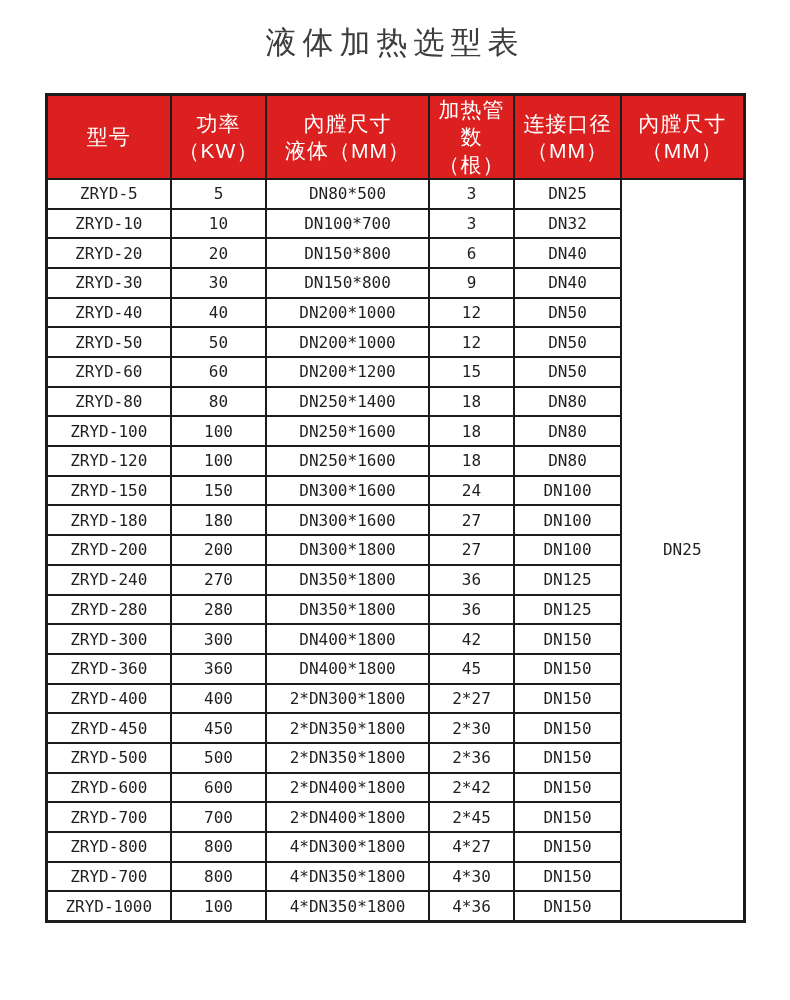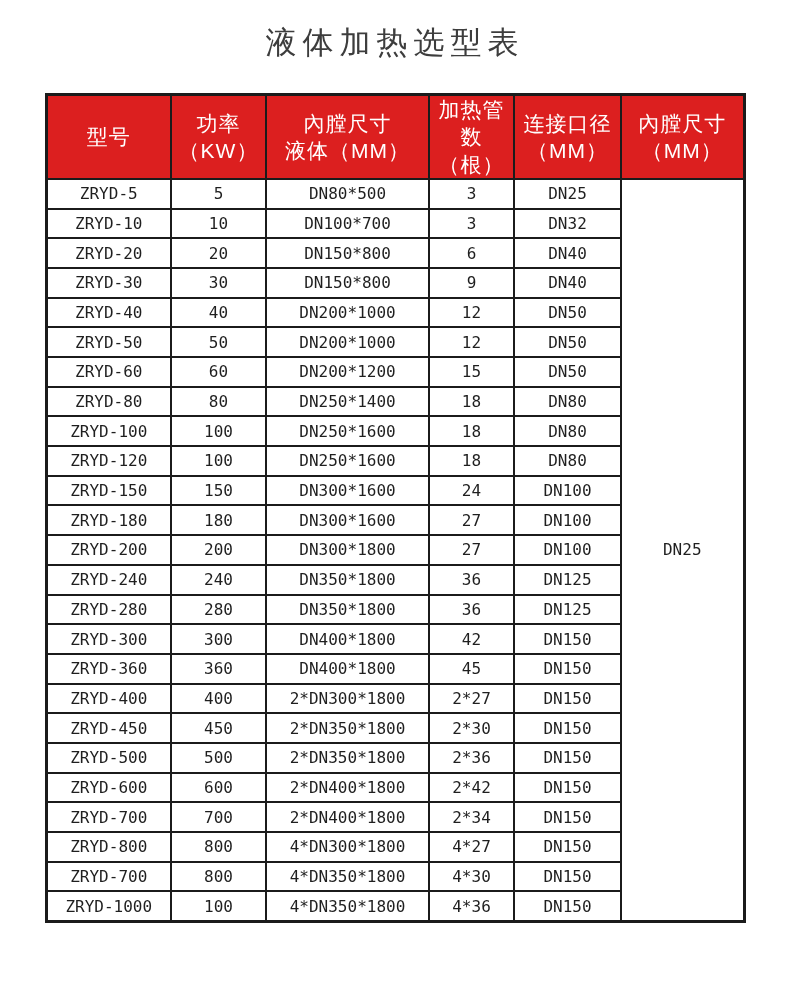--- a/index.html
+++ b/index.html
@@ -206,21 +206,21 @@
         </tr>
         <tr>
           <td>ZRYD-200</td>
           <td>200</td>
           <td>DN300*1800</td>
           <td>27</td>
           <td>DN100</td>
         </tr>
         <tr>
           <td>ZRYD-240</td>
-          <td>240</td>
+          <td>270</td>
           <td>DN350*1800</td>
           <td>36</td>
           <td>DN125</td>
         </tr>
         <tr>
           <td>ZRYD-280</td>
           <td>280</td>
           <td>DN350*1800</td>
           <td>36</td>
           <td>DN125</td>
@@ -264,21 +264,21 @@
           <td>ZRYD-600</td>
           <td>600</td>
           <td>2*DN400*1800</td>
           <td>2*42</td>
           <td>DN150</td>
         </tr>
         <tr>
           <td>ZRYD-700</td>
           <td>700</td>
           <td>2*DN400*1800</td>
-          <td>2*34</td>
+          <td>2*45</td>
           <td>DN150</td>
         </tr>
         <tr>
           <td>ZRYD-800</td>
           <td>800</td>
           <td>4*DN300*1800</td>
           <td>4*27</td>
           <td>DN150</td>
         </tr>
         <tr>

